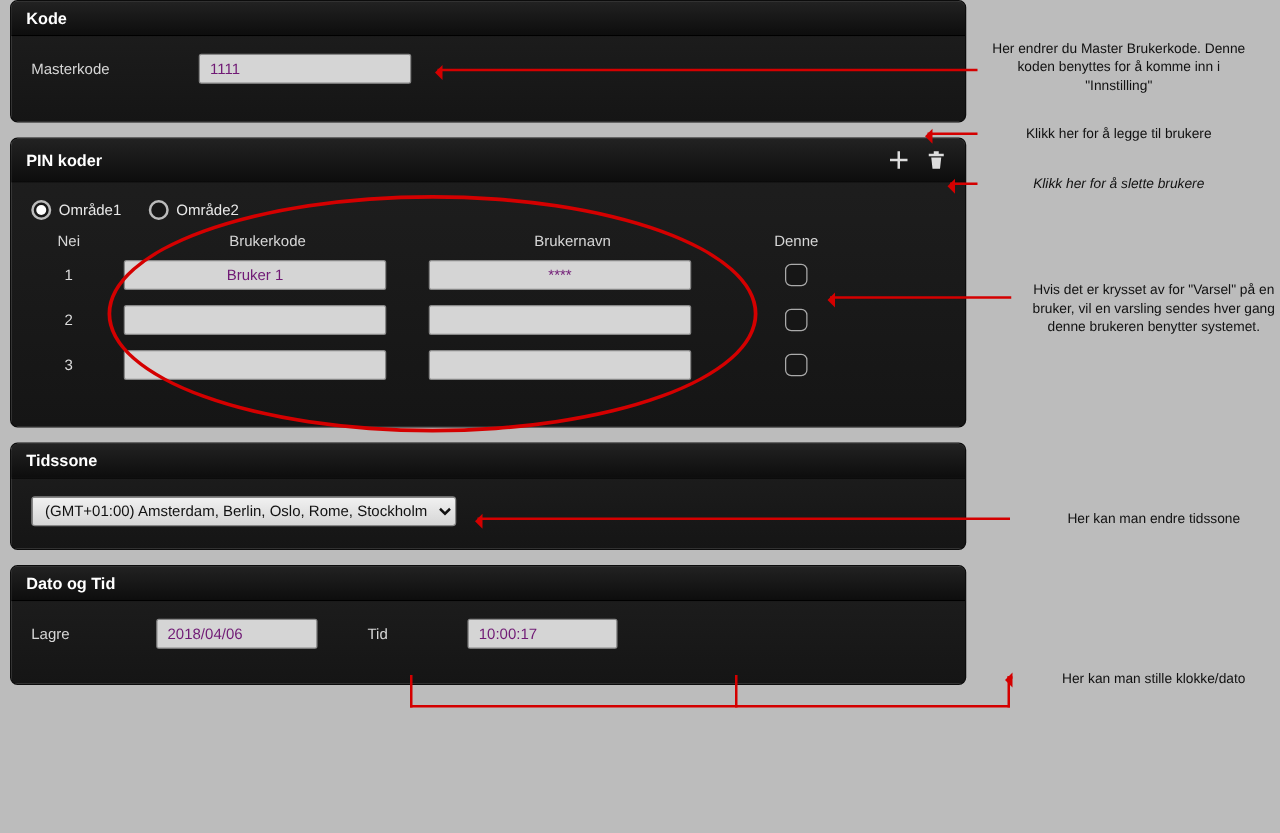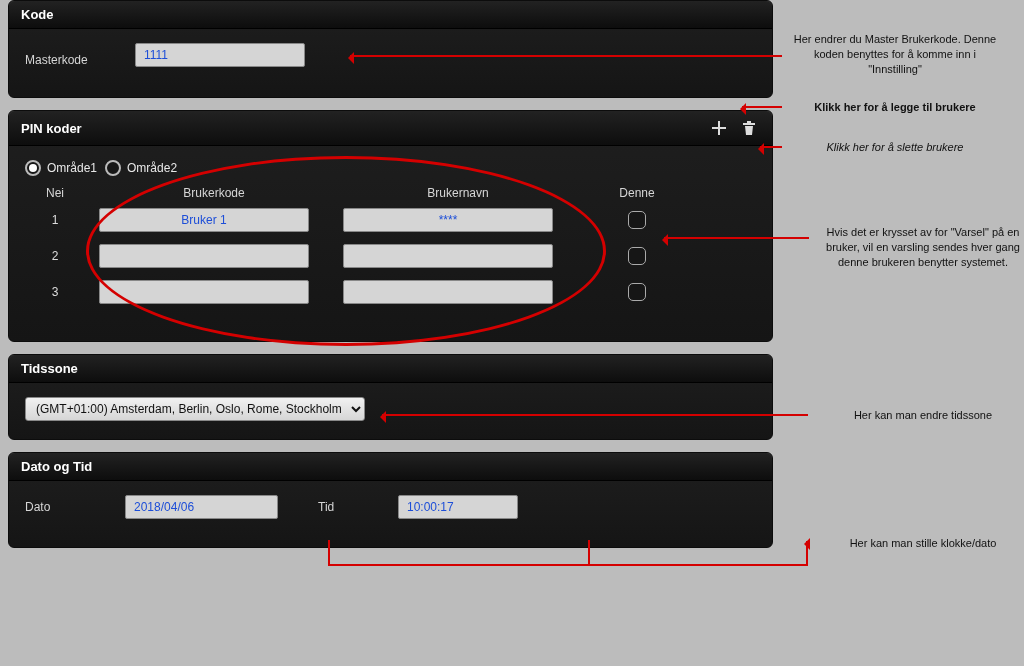--- a/index.html
+++ b/index.html
@@ -46,21 +46,21 @@
     background: #d5d5d5;
     border: 1px solid #888;
     border-radius: 2px;
     height: 24px;
     padding: 3px 8px;
     font-size: 12px;
     color: #111;
   }
   .field input {
     border: none; background: transparent; width: 100%; height: 100%;
-    outline: none; font-size: 12px; color: #1d4ed8;
+    outline: none; font-size: 12px; color: #701a75;
   }
   .select {
     background: linear-gradient(#f1f1f1,#d6d6d6);
     border: 1px solid #888;
     border-radius: 3px;
     height: 24px;
     padding: 0 6px;
     font-size: 12px;
     color: #111;
     width: 340px;
@@ -147,21 +147,21 @@
 </style>
 </head>
 <body>
 
 <div class="app">
 
   <div class="panel" style="height:98px;">
     <div class="panel-header">
       <span>Kode</span>
     </div>
-    <div class="panel-body" style="display:flex;align-items:flex-end;gap:20px;">
+    <div class="panel-body" style="display:flex;align-items:center;gap:44px;">
       <span class="label" style="width:90px;">Masterkode</span>
       <div class="field" style="width:170px;">
         <input value="1111" style="">
       </div>
     </div>
   </div>
 
   <div class="panel" style="height:232px;">
     <div class="panel-header">
       <span>PIN koder</span>
@@ -172,21 +172,21 @@
             </svg>
         </span>
         <span class="iconbtn">
           <svg viewBox="0 0 16 16">
               <path d="M2 3h12v2H2zM4 6h8l-1 9H5zM6 1h4v2H6z"></path>
             </svg>
         </span>
       </span>
     </div>
     <div class="panel-body">
-      <div style="display:flex;gap:8px;align-items:center;margin-bottom:4px;">
+      <div style="display:flex;gap:22px;align-items:center;margin-bottom:4px;">
         <label style="display:flex;align-items:center;cursor:pointer;">
           <span class="radio checked"></span>
           <span>Område1</span>
         </label>
         <label style="display:flex;align-items:center;cursor:pointer;">
           <span class="radio"></span>
           <span>Område2</span>
         </label>
       </div>
 
@@ -233,40 +233,40 @@
         <option>(GMT+01:00) Amsterdam, Berlin, Oslo, Rome, Stockholm, Vienna</option>
       </select>
     </div>
   </div>
 
   <div class="panel" style="height:96px;">
     <div class="panel-header">
       <span>Dato og Tid</span>
     </div>
     <div class="panel-body" style="display:flex;align-items:center;gap:40px;">
-      <span class="label" style="width:60px;">Dato</span>
-      <div class="field" style="width:153px;">
+      <span class="label" style="width:60px;">Lagre</span>
+      <div class="field" style="width:129px;">
         <input value="2018/04/06" style="">
       </div>
       <span class="label" style="width:40px;">Tid</span>
       <div class="field" style="width:120px;">
         <input value="10:00:17" style="">
       </div>
     </div>
   </div>
 
 
   <div class="red-ellipse" style="left:78px; top:156px; width:520px; height:190px;"></div>
 </div>
 
 <div class="arrow" style="left:350px; top:55px; width:432px;"></div>
 <div class="annotation" style="left:790px; top:32px;">Her endrer du Master Brukerkode. Denne koden benyttes for å komme inn i "Innstilling"</div>
 
 <div class="arrow" style="left:742px; top:106px; width:40px;"></div>
-<div class="annotation" style="left:790px; top:100px;font-weight:bold;">Klikk her for å legge til brukere</div>
+<div class="annotation" style="left:790px; top:100px;">Klikk her for å legge til brukere</div>
 
 <div class="arrow" style="left:760px; top:146px; width:22px;"></div>
 <div class="annotation" style="left:790px; top:140px;font-style:italic;">Klikk her for å slette brukere</div>
 
 <div class="arrow" style="left:664px; top:237px; width:145px;"></div>
 <div class="annotation" style="left:818px; top:225px;">Hvis det er krysset av for "Varsel" på en bruker, vil en varsling sendes hver gang denne brukeren benytter systemet.</div>
 
 <div class="arrow" style="left:382px; top:414px; width:426px;"></div>
 <div class="annotation" style="left:818px; top:408px;">Her kan man endre tidssone</div>
 

